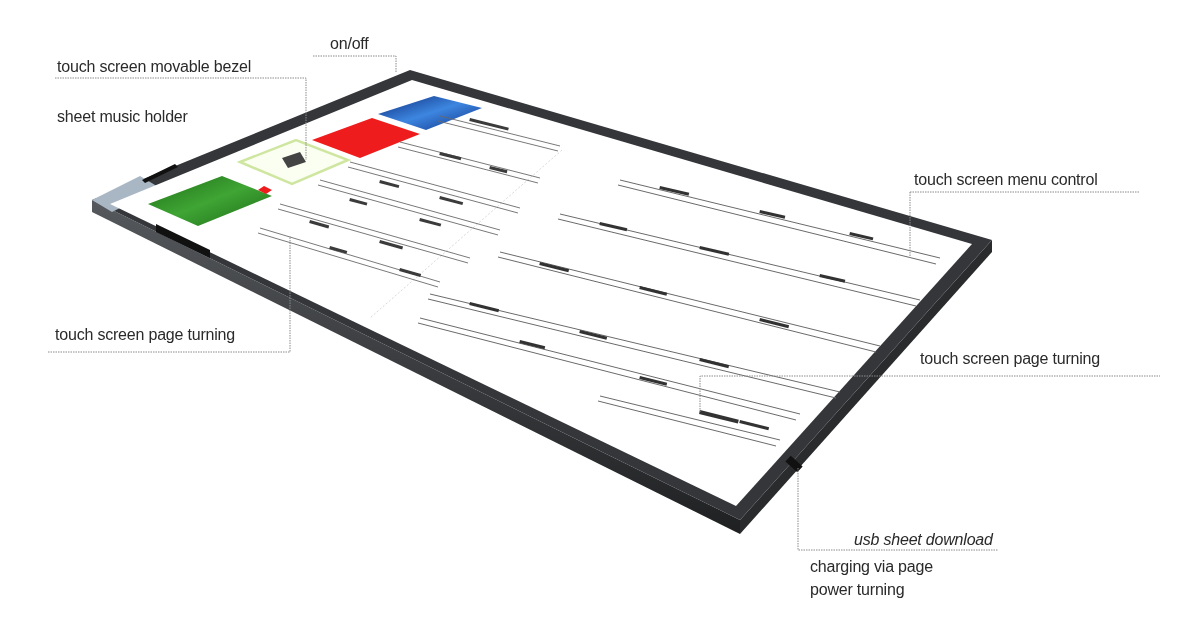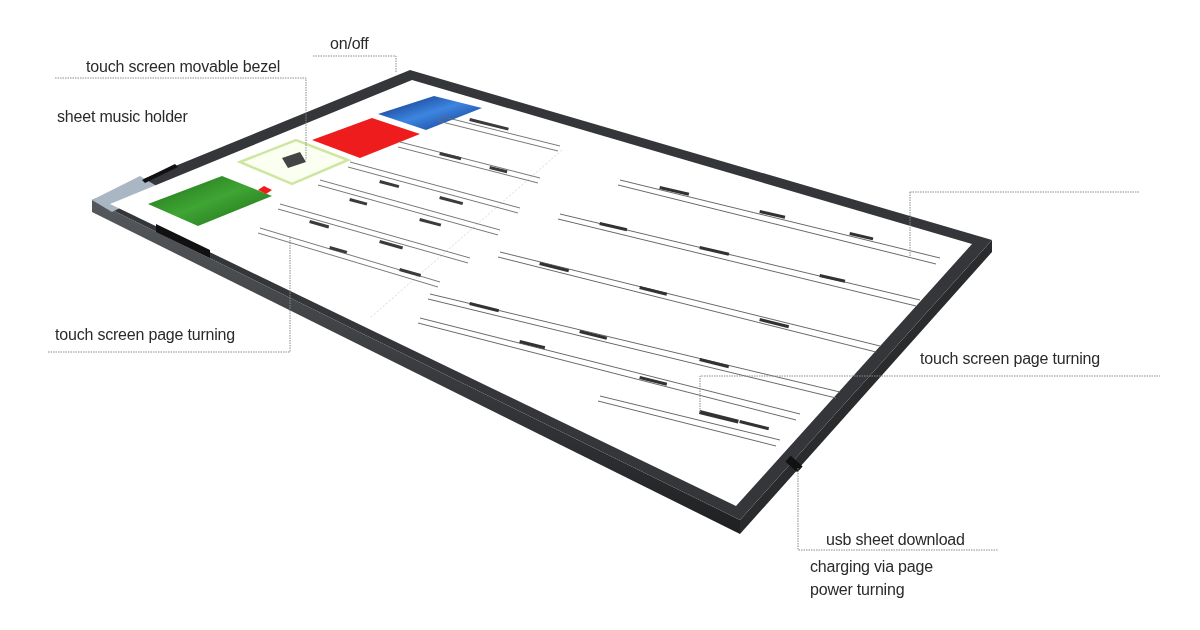--- a/index.html
+++ b/index.html
@@ -132,21 +132,22 @@
       <polyline points="55,78 306,78 306,160"></polyline>
       <polyline points="910,192 1140,192"></polyline>
       <line x1="910" y1="192" x2="910" y2="258"></line>
       <polyline points="48,352 290,352 290,236"></polyline>
       <polyline points="700,412 700,376 1160,376"></polyline>
       <polyline points="798,468 798,550 998,550"></polyline>
     </g>
   </svg>
 
   <div class="label" style="left:330px; top:33px;">on/off</div>
-  <div class="label" style="left:57px; top:56px;margin-left:29px;">touch screen movable bezel</div>
+  <div class="label" style="left:57px; top:56px;">touch screen movable bezel</div>
   <div class="label" style="left:57px; top:80px;margin-top:26px;">sheet music holder</div>
+  <div class="label" style="left:914px; top:169px;">touch screen menu control</div>
   <div class="label" style="left:55px; top:324px;">touch screen page turning</div>
   <div class="label" style="left:920px; top:348px;">touch screen page turning</div>
-  <div class="label" style="left:826px; top:529px;">usb sheet download</div>
+  <div class="label" style="left:854px; top:529px;font-style:italic;">usb sheet download</div>
   <div class="label" style="left:810px; top:556px;">charging via page</div>
   <div class="label" style="left:810px; top:579px;">power turning</div>
 
 </div>
 
 </body></html>

